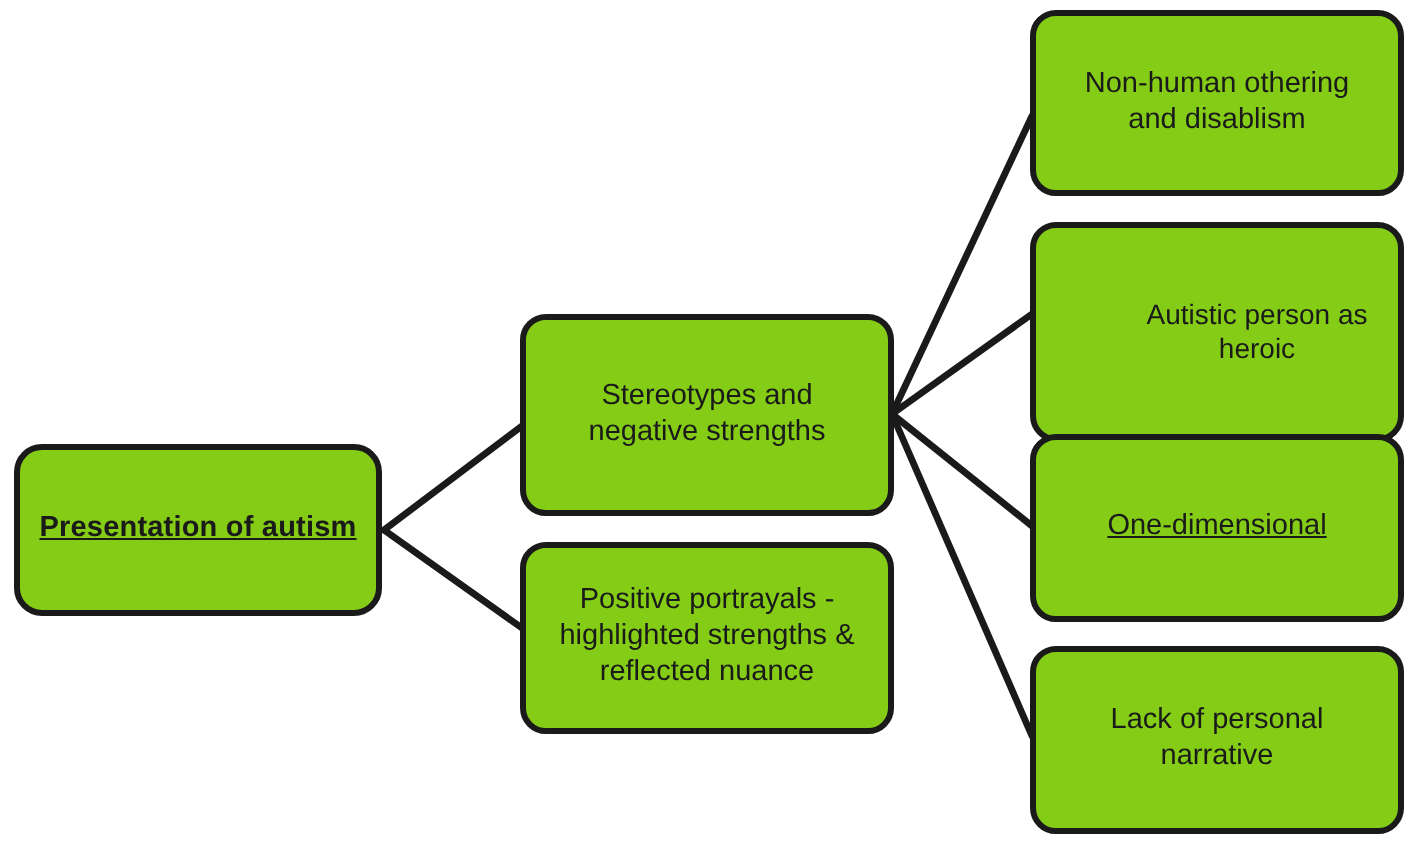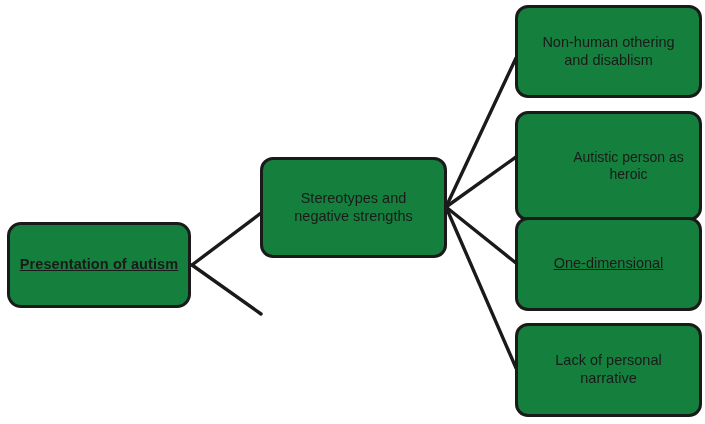--- a/index.html
+++ b/index.html
@@ -20,21 +20,21 @@
     position: absolute;
     left: 0;
     top: 0;
     width: 705px;
     height: 424px;
     pointer-events: none;
   }
   .node {
     position: absolute;
     box-sizing: border-box;
-    background: #15803d;
+    background: #84cc16;
     border: 3px solid #1a1a1a;
     border-radius: 13px;
     display: flex;
     align-items: center;
     justify-content: center;
     text-align: center;
     color: #1a1a1a;
     z-index: 2;
   }
   .node .label {
@@ -115,20 +115,25 @@
 
   <div class="node" id="node-root">
     <span class="label">Presentation of autism</span>
   </div>
 
   <div class="node" id="node-stereotypes">
     <span class="label">Stereotypes and
 negative strengths</span>
   </div>
 
+  <div class="node" id="node-positive">
+    <span class="label">Positive portrayals -
+highlighted strengths &amp;
+reflected nuance</span>
+  </div>
 
   <div class="node node-right" id="node-nonhuman">
     <span class="label">Non-human othering
 and disablism</span>
   </div>
 
   <div class="node node-right" id="node-heroic">
     <span class="label">Autistic person as heroic</span>
   </div>
 

